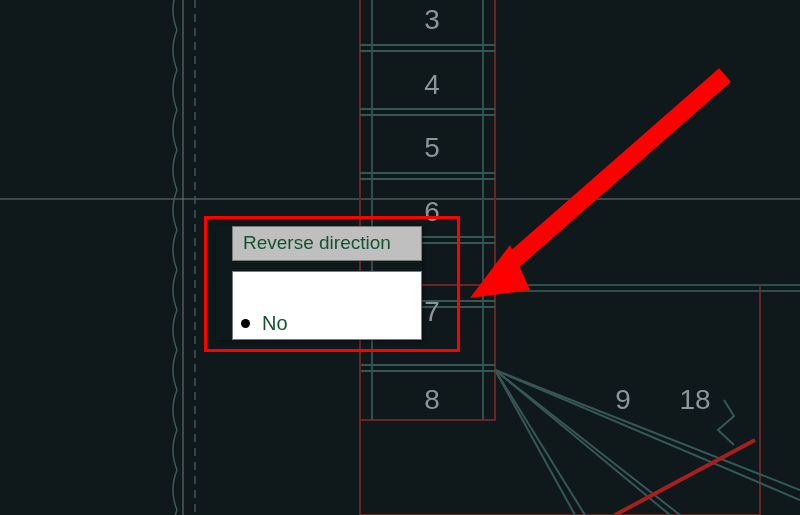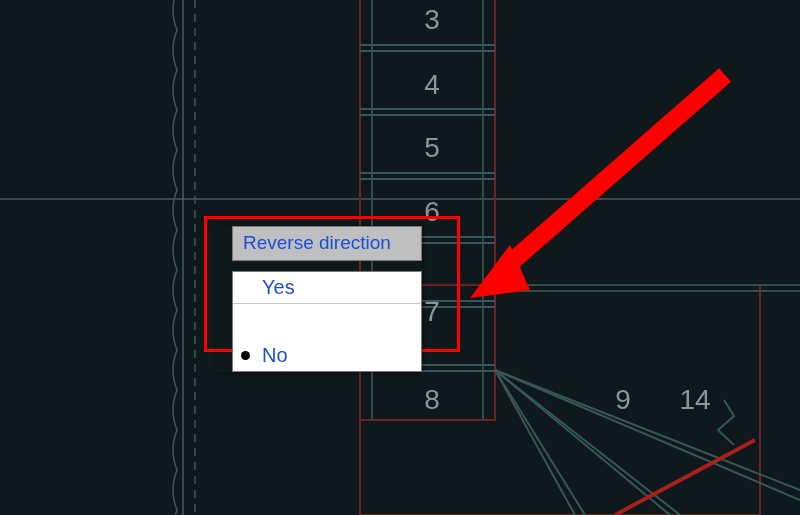--- a/index.html
+++ b/index.html
@@ -28,21 +28,21 @@
   .highlight-box {
     position: absolute;
     border: 3px solid #ff0000;
     box-sizing: border-box;
   }
   .menu {
     position: absolute;
     width: 190px;
     font-size: 19px;
     line-height: 1.15;
-    color: #1d4ed8;
+    color: #14532d;
     box-shadow: 1px 1px 4px rgba(0,0,0,0.4);
     padding-left: 16px;
   }
   .menu .title {
     background: #bfbfbf;
     border: 1px solid #7a7a7a;
     padding: 5px 10px 6px 10px;
     font-size: 19px;
   }
   .menu .spacer {
@@ -161,32 +161,28 @@
     <line x1="615" y1="515" x2="755" y2="440" stroke="#a81f1f" stroke-width="4"></line>
   </svg>
 
   <div class="num" style="left:432px; top:20px;">3</div>
   <div class="num" style="left:432px; top:85px;">4</div>
   <div class="num" style="left:432px; top:148px;">5</div>
   <div class="num" style="left:432px; top:212px;">6</div>
   <div class="num" style="left:432px; top:312px;">7</div>
   <div class="num" style="left:432px; top:400px;">8</div>
   <div class="num" style="left:623px; top:400px;">9</div>
-  <div class="num" style="left:695px; top:400px;">14</div>
+  <div class="num" style="left:695px; top:400px;">18</div>
 
   <div class="highlight-box" style="left:204px; top:216px; width:256px; height:136px;"></div>
 
   <div class="menu" style="left:216px; top:226px;">
     <div class="title">Reverse direction</div>
     <div class="spacer"></div>
     <div class="options">
-      <div class="opt">
-        <span class="dot empty"></span>
-        <span class="lbl">Yes</span>
-      </div>
       <div class="opt">
         <span class="dot"></span>
         <span class="lbl">No</span>
       </div>
     </div>
   </div>
 
   <svg class="annotation-arrow" viewBox="0 0 800 515">
     <defs>
       <marker id="ah" markerWidth="14" markerHeight="14" refX="3" refY="6" orient="auto">

